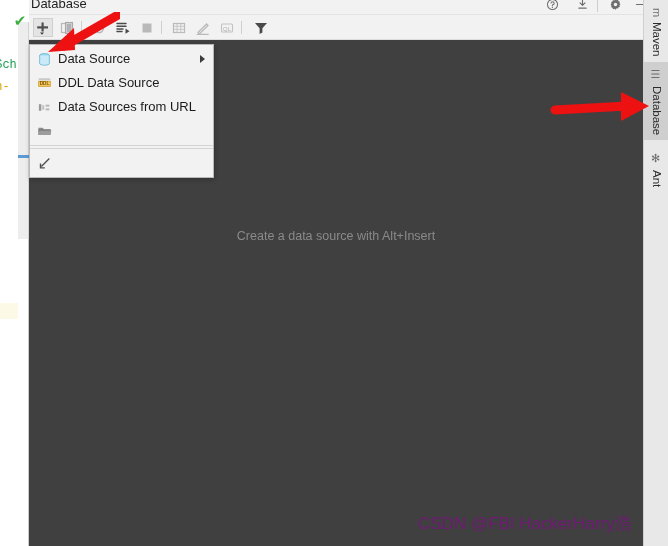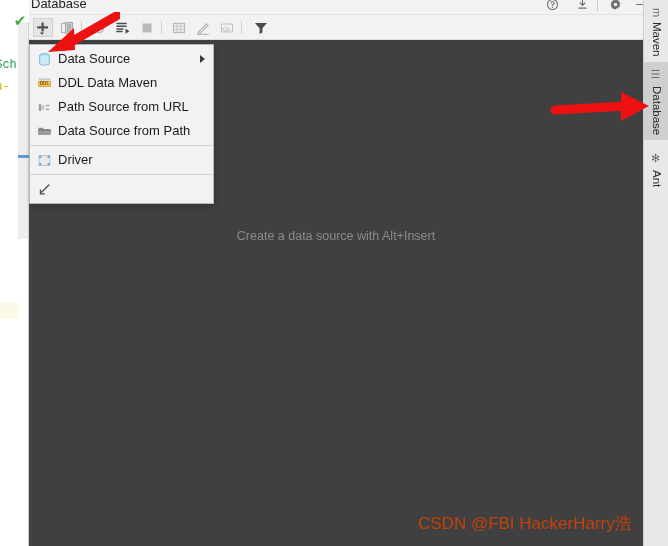--- a/index.html
+++ b/index.html
@@ -139,21 +139,21 @@
   }
   .vtab .vt-icon{margin-bottom:5px;font-size:11px;color:#6e6e6e;}
   #vtab-database{background:#cfcfcf;}
 
   
   .red-arrow{position:absolute;z-index:40;}
 
   
   #watermark{
     position:absolute;left:418px;top:512px;
-    font-size:17px;color:#c2410c;white-space:nowrap;
+    font-size:17px;color:#701a75;white-space:nowrap;
     font-family:"Liberation Sans", sans-serif;
   }
 </style>
 </head>
 <body>
 
 <div id="editor-sliver">
   <div id="yellow-line"></div>
   <div class="code-frag" id="code-1">LSch</div>
   <div class="code-frag" id="code-2">en-</div>
@@ -289,61 +289,48 @@
   </div>
 
   <div class="menu-item">
     <span class="mi-icon">
       <svg width="15" height="15" viewBox="0 0 16 16" aria-hidden="true">
         <rect x="1.8" y="2.4" width="12.4" height="2" fill="#c9c9c9"></rect>
         <rect x="1.8" y="5.6" width="12.4" height="5.4" fill="#f7cb63" stroke="#c49419" stroke-width=".8"></rect>
         <text x="8" y="10" font-size="5" fill="#7a5200" text-anchor="middle" font-weight="bold" font-family="Liberation Sans, sans-serif">DDL</text>
       </svg>
     </span>
-    <span class="mi-label">DDL Data Maven</span>
+    <span class="mi-label">DDL Data Source</span>
   </div>
 
   <div class="menu-item">
     <span class="mi-icon">
       <svg width="15" height="15" viewBox="0 0 16 16" aria-hidden="true">
         <rect x="2" y="4.5" width="2.6" height="7" fill="#9a9a9a"></rect>
         <rect x="5.6" y="5.6" width="2.1" height="4.8" fill="#c0c0c0"></rect>
         <rect x="9.2" y="5" width="4" height="2" fill="#b5b5b5"></rect>
         <rect x="9.2" y="9" width="4" height="2" fill="#b5b5b5"></rect>
       </svg>
     </span>
-    <span class="mi-label">Path Source from URL</span>
+    <span class="mi-label">Data Sources from URL</span>
   </div>
 
   <div class="menu-item">
     <span class="mi-icon">
       <svg width="15" height="15" viewBox="0 0 16 16" aria-hidden="true">
         <path d="M1.5 4h4.6l1.3 1.5h7.1v1.3H1.5z" fill="#8d8d8d"></path>
         <path d="M1.5 6h13V11.6H1.5z" fill="#6f6f6f"></path>
         <path d="M2.6 6.8h12.9l-1.7 4.8H1.2z" fill="#9c9c9c"></path>
       </svg>
     </span>
-    <span class="mi-label">Data Source from Path</span>
   </div>
 
   <div class="menu-sep"></div>
 
 
-  <div class="menu-item">
-    <span class="mi-icon">
-      <svg width="15" height="15" viewBox="0 0 16 16" aria-hidden="true">
-        <rect x="2.3" y="2.8" width="11.4" height="10.4" fill="#e9e9e9" stroke="#bdbdbd" stroke-width=".9"></rect>
-        <rect x="2.3" y="2.8" width="2.4" height="2.4" fill="#3fb6e8"></rect>
-        <rect x="11.3" y="2.8" width="2.4" height="2.4" fill="#3fb6e8"></rect>
-        <rect x="2.3" y="10.8" width="2.4" height="2.4" fill="#3fb6e8"></rect>
-        <rect x="11.3" y="10.8" width="2.4" height="2.4" fill="#3fb6e8"></rect>
-      </svg>
-    </span>
-    <span class="mi-label">Driver</span>
-  </div>
 
   <div class="menu-sep"></div>
 
   <div class="menu-item">
     <span class="mi-icon">
       <svg width="15" height="15" viewBox="0 0 16 16" aria-hidden="true">
         <path d="M13.2 2.6L4.6 11.2" stroke="#4f4f4f" stroke-width="1.4"></path>
         <path d="M3 13.4V8.1h1.5v3.8h3.8v1.5z" fill="#4f4f4f"></path>
       </svg>
     </span>

